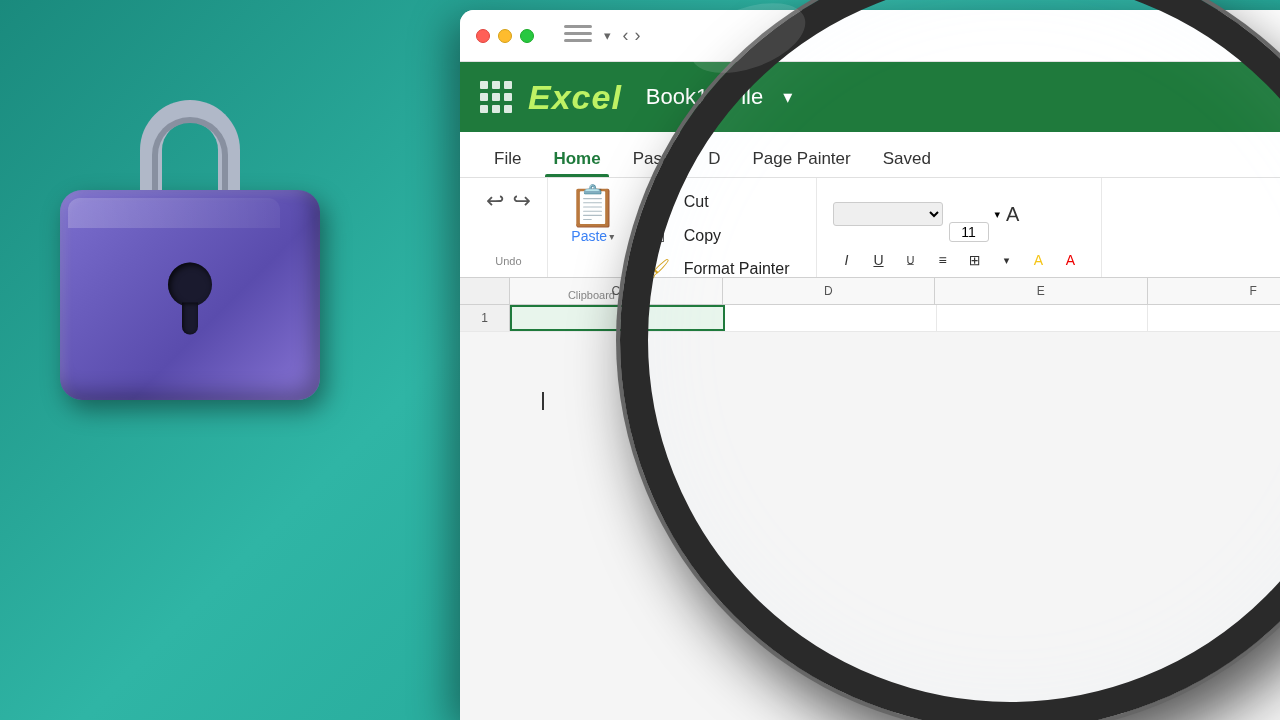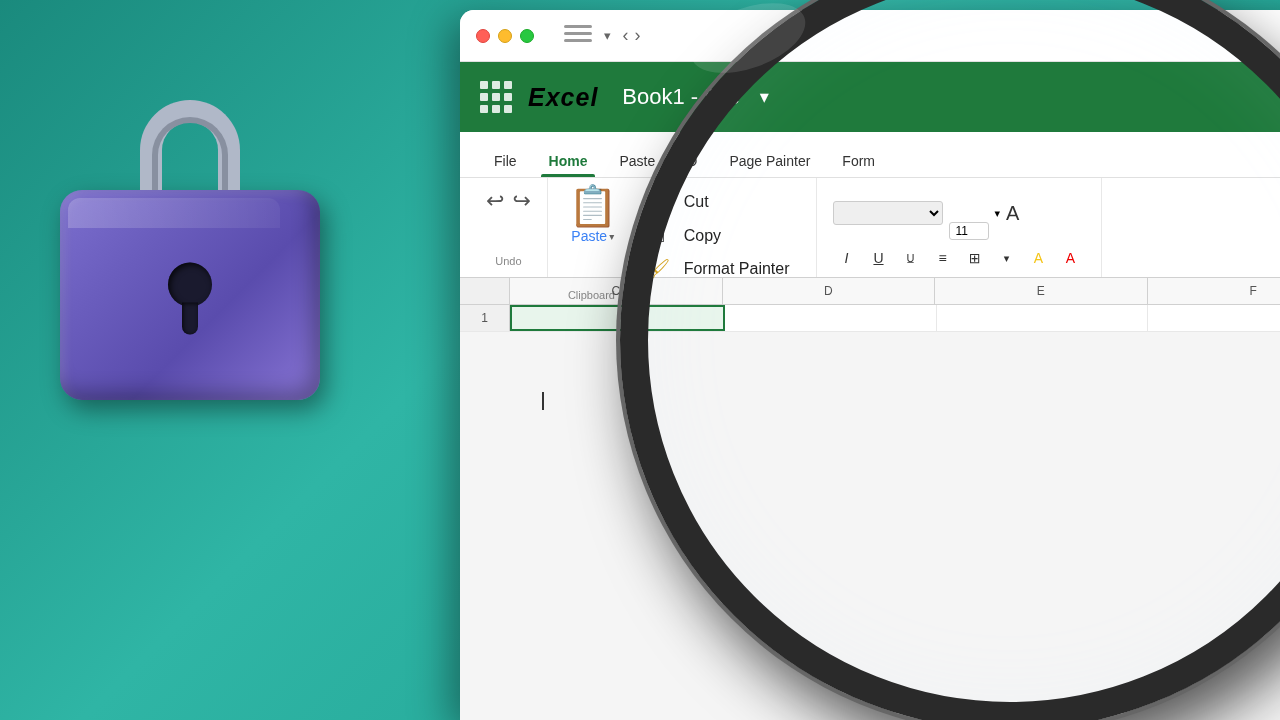--- a/index.html
+++ b/index.html
@@ -209,23 +209,23 @@
     }
 
     .grid-dot {
       width: 8px;
       height: 8px;
       background: rgba(255,255,255,0.85);
       border-radius: 1px;
     }
 
     .excel-title {
-      font-size: 25px;
+      font-size: 34px;
       font-weight: 700;
-      color: #000000;
+      color: #bef264;
       font-style: italic;
       letter-spacing: 1px;
     }
 
     .workbook-name {
       font-size: 22px;
       color: #fff;
       font-weight: 400;
       margin-left: 8px;
     }
@@ -242,21 +242,21 @@
       background: #fff;
       display: flex;
       align-items: flex-end;
       padding: 0 20px;
       border-bottom: 1px solid #e0e0e0;
       gap: 4px;
     }
 
     .menu-item {
       padding: 6px 14px 8px;
-      font-size: 14px;
+      font-size: 17px;
       color: #333;
       cursor: pointer;
       position: relative;
     }
 
     .menu-item.active {
       font-weight: 600;
       color: #1f7a3c;
     }
 
@@ -387,23 +387,23 @@
       padding: 2px 4px;
       font-size: 12px;
       min-width: 110px;
       height: 24px;
     }
 
     .font-size-display {
       border: 1px solid #ccc;
       padding: 1px 6px;
       border-radius: 3px;
-      font-size: 12px;
+      font-size: 14px;
       min-width: 40px;
-      text-align: left;
+      text-align: center;
       margin-top: 36px;
     }
 
     .font-format-row {
       display: flex;
       align-items: center;
       gap: 4px;
       margin-top: 4px;
     }
 
@@ -585,21 +585,21 @@
     <div class="menu-item">
       <span>Paste</span>
     </div>
     <div class="menu-item">
       <span>D</span>
     </div>
     <div class="menu-item">
       <span>Page Painter</span>
     </div>
     <div class="menu-item">
-      <span>Form</span>
+      <span>Saved</span>
     </div>
   </div>
 
   <div class="ribbon">
 
     <div class="undo-section">
       <div class="undo-icons">
         <span class="undo-icon">↩</span>
         <span class="redo-icon">↪</span>
       </div>

